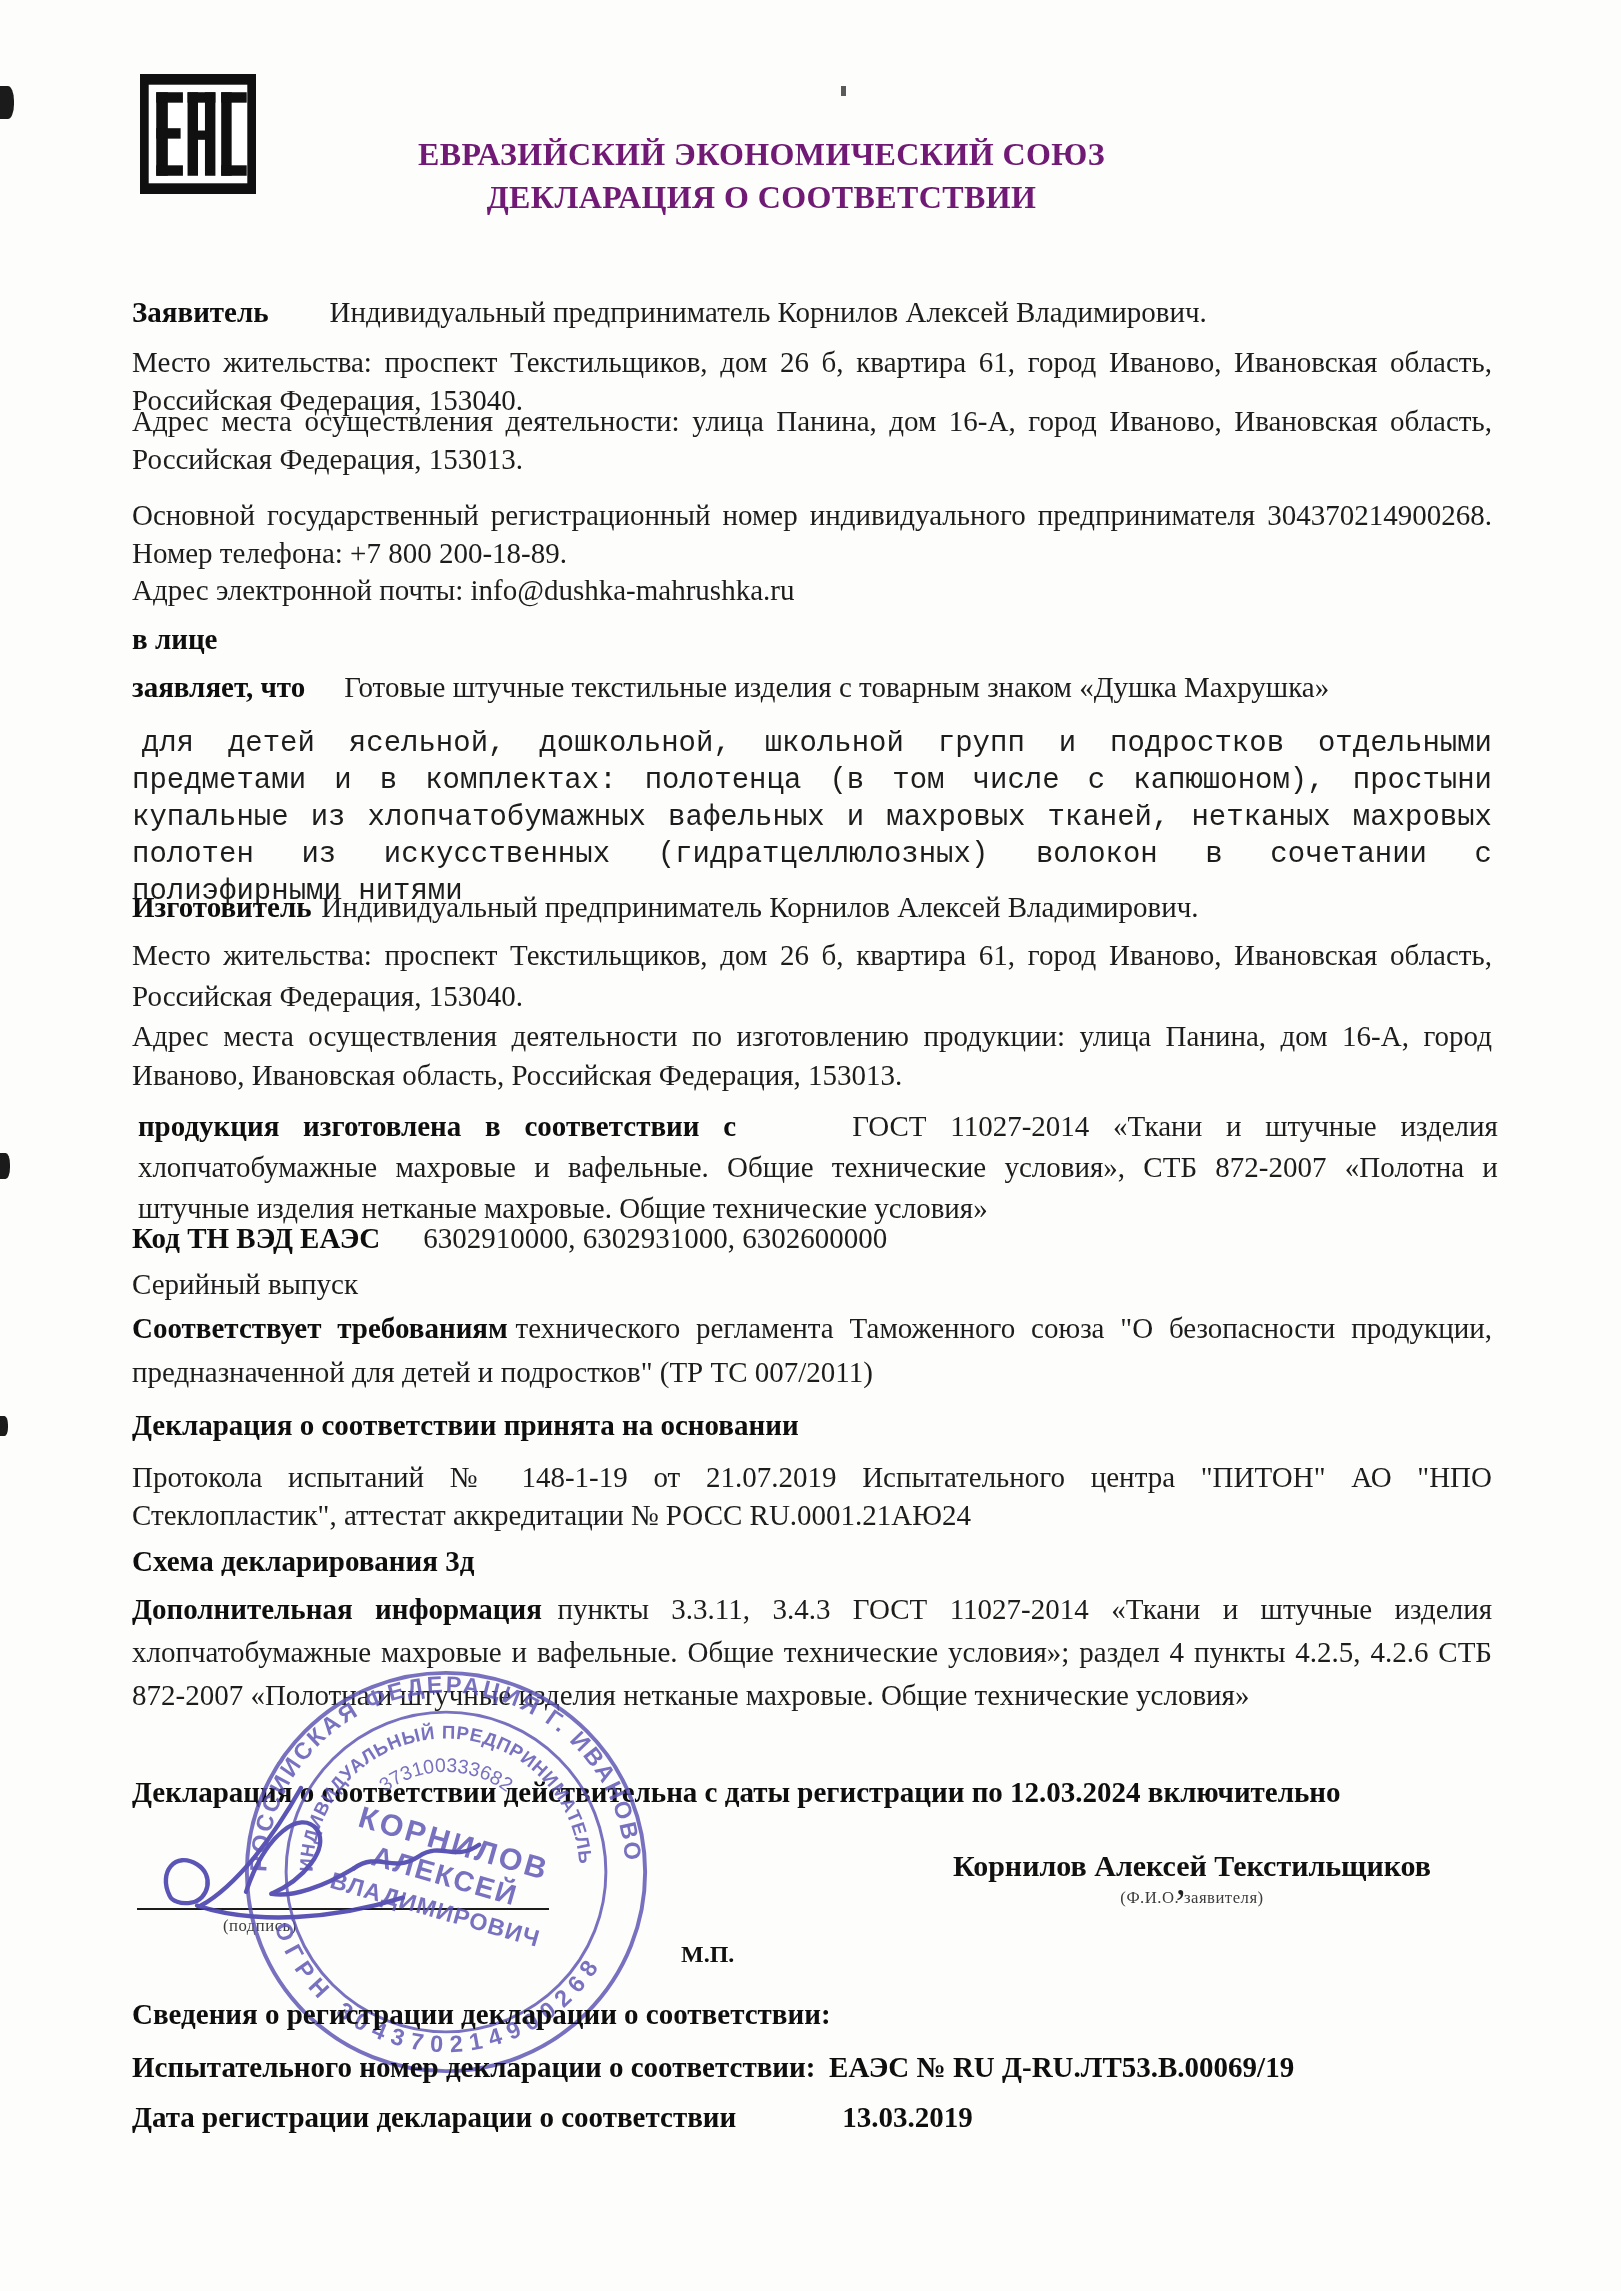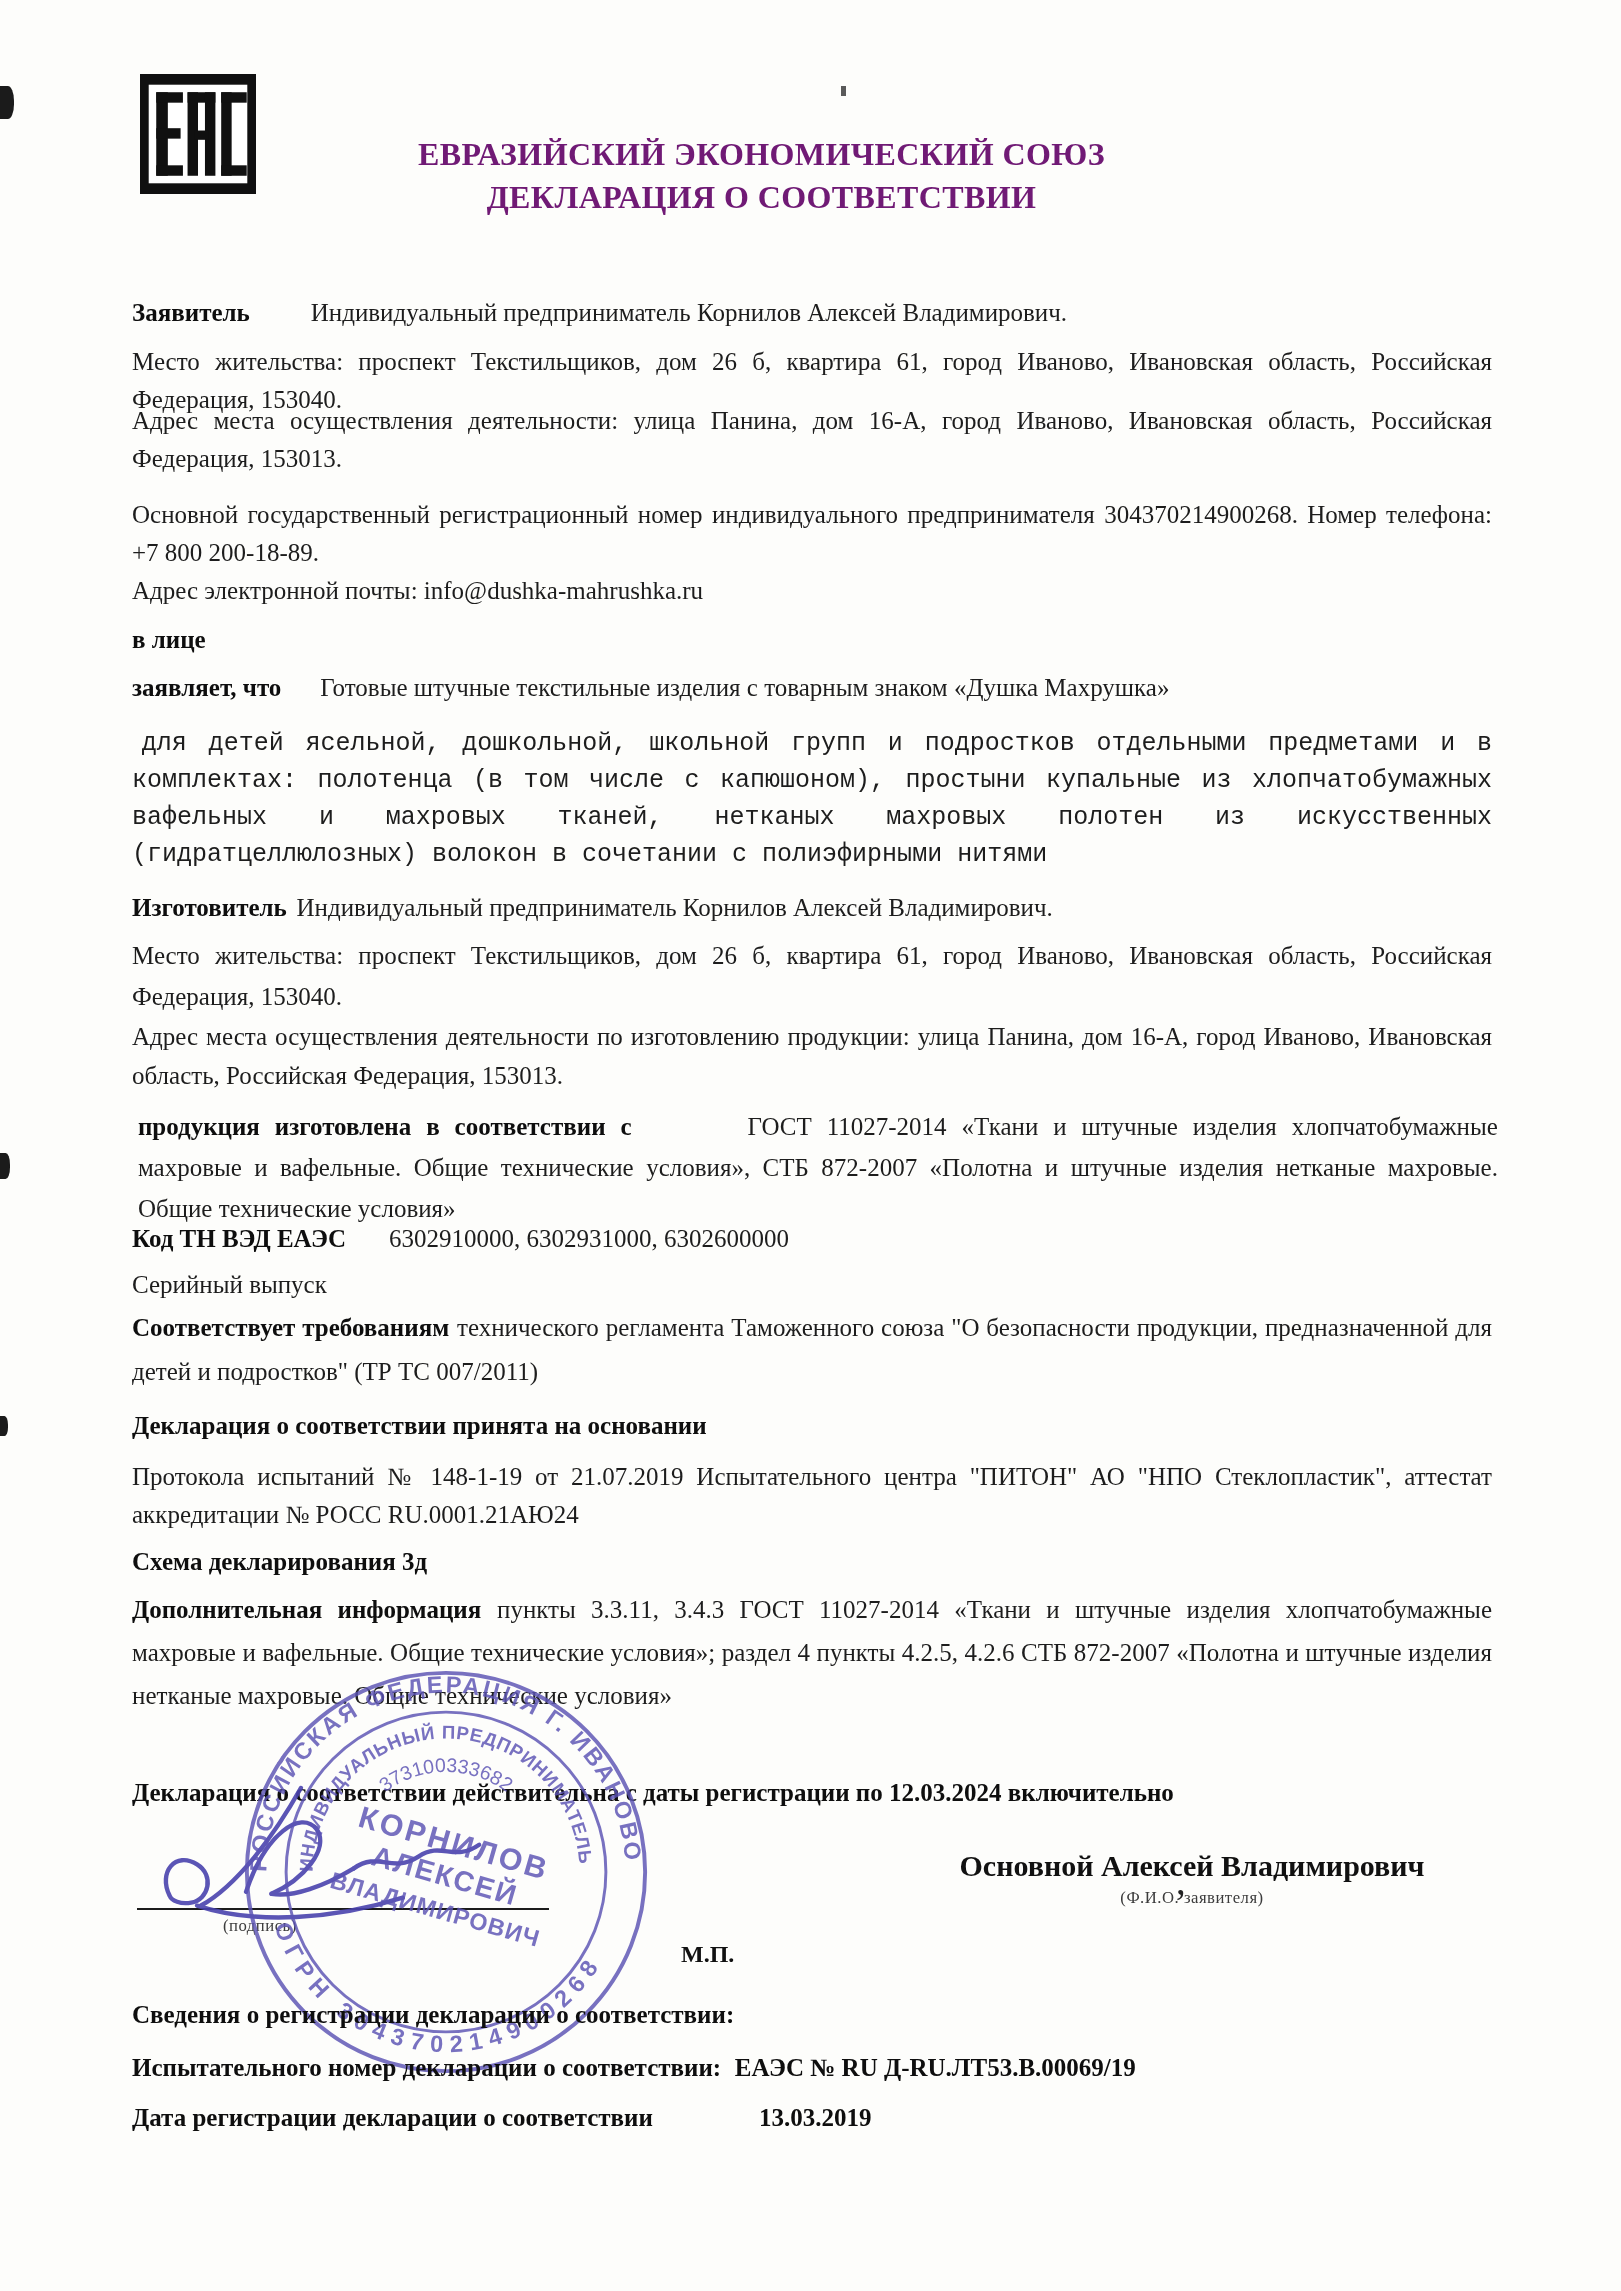--- a/index.html
+++ b/index.html
@@ -4,21 +4,21 @@
 <style>
   html,body{margin:0;padding:0;background:#e8e8e6;}
   .sheet{
     position:relative;width:1621px;height:2292px;margin:0 auto;
     background:#fdfdfb;overflow:hidden;
     font-family:"Liberation Serif","DejaVu Serif",serif;color:#1d1d1d;
   }
   .abs{position:absolute;margin:0;}
   .t{
     position:absolute;left:132px;width:1360px;margin:0;
-    font-size:25px;line-height:37px;text-align:justify;color:#1d1d1d;
+    font-size:29px;line-height:37px;text-align:justify;color:#1d1d1d;
   }
   .t b{color:#0e0e0e;}
   .title{
     position:absolute;left:323px;top:133px;width:877px;margin:0;
     text-align:center;font-weight:bold;font-size:32px;line-height:43px;
     letter-spacing:0.4px;color:#701a75;
   }
   .caption{position:absolute;font-size:16.7px;color:#3c3c3c;letter-spacing:0.5px;}
   .sigline{position:absolute;left:137px;top:1884px;width:412px;border-bottom:2.9px solid #1c1c1c;height:23.5px;}
   .stamp-svg{position:absolute;left:240px;top:1666px;width:412px;height:412px;opacity:.82;}
@@ -155,21 +155,21 @@
         <textPath href="#arcInnTop" startOffset="50%">373100333682</textPath>
       </text>
       <g transform="rotate(16 210 210)" text-anchor="middle" font-weight="bold">
         <text x="210" y="190" font-size="31" letter-spacing="3">КОРНИЛОВ</text>
         <text x="210" y="224" font-size="29" letter-spacing="2">АЛЕКСЕЙ</text>
         <text x="210" y="258" font-size="24" letter-spacing="1">ВЛАДИМИРОВИЧ</text>
       </g>
     </g>
   </svg>
 
-  <p class="fio">Основной Алексей Владимирович</p>
+  <p class="fio">Корнилов Алексей Текстильщиков</p>
   <div class="caption" style="left:888px;top:1888px;width:608px;text-align:center;">(Ф.И.О. заявителя)</div>
 
   <p class="mp">М.П.</p>
 
   <p class="t" style="top:1996px;"><b>Сведения о регистрации декларации о соответствии:</b></p>
 
   <p class="t" style="top:2049px;">
     <b style="margin-right:13.7px;">Испытательного номер декларации о соответствии:</b><b>ЕАЭС № RU Д-RU.ЛТ53.В.00069/19</b>
   </p>
 

